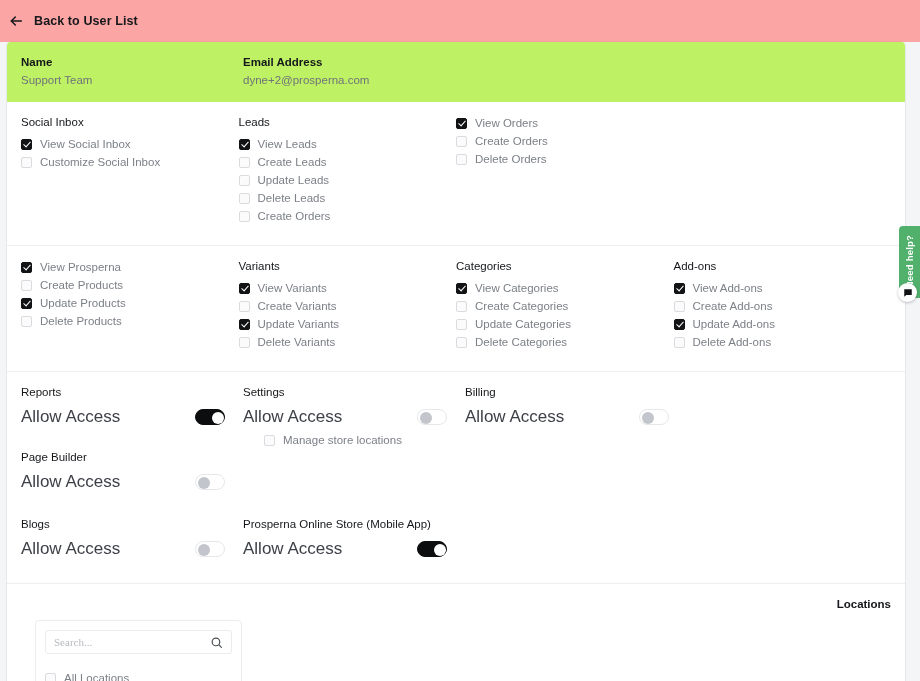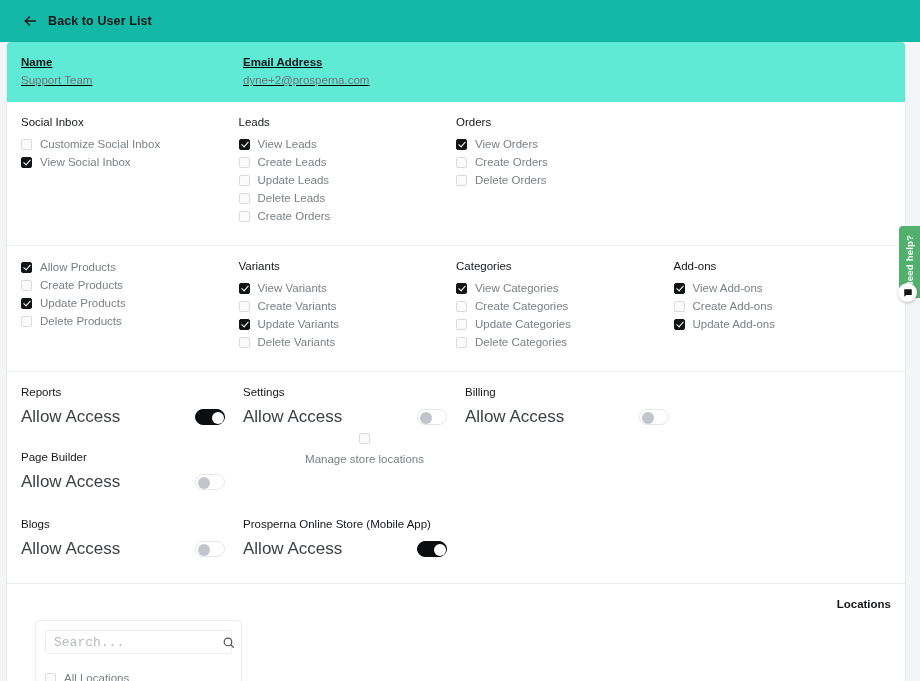--- a/index.html
+++ b/index.html
@@ -8,22 +8,22 @@
     background: #f4f5f7;
     font-family: "Liberation Sans", sans-serif;
     overflow: hidden;
   }
   .page { position: relative; width: 920px; height: 681px; }
 
   
   .topbar {
     height: 42px;
     display: flex; align-items: center;
-    padding-left: 22px;
-    background: #14b8a6;
+    padding-left: 8px;
+    background: #fca5a5;
   }
   .back-link {
     display: flex; align-items: center; gap: 10px;
     cursor: pointer;
   }
   .arrow-icon { width: 16px; height: 16px; display: block; color: #15171a; }
   .back-label {
     font-size: 12.5px; font-weight: bold; color: #15171a;
     letter-spacing: .1px;
   }
@@ -33,24 +33,23 @@
     position: absolute; top: 42px; left: 7px;
     width: 898px; min-height: 632px;
     background: #ffffff;
     border-radius: 4px;
     box-shadow: 0 1px 2px rgba(16,24,40,.07), 0 0 0 1px rgba(16,24,40,.04);
     overflow: hidden;
   }
 
   
   .ident-band {
-    background: #5eead4;
+    background: #bef264;
     padding: 14px 14px 16px 14px;
     display: flex;
-    text-decoration: underline;
   }
   .ident-col { width: 222px; }
   .ident-label {
     font-size: 11.5px; font-weight: bold; color: #15171a;
     margin-bottom: 6px;
   }
   .ident-value { font-size: 11.5px; color: #6f737a; }
 
   
   .section {
@@ -64,21 +63,21 @@
     font-size: 11.5px; font-weight: normal; color: #15171a;
     margin-bottom: 9px;
   }
 
   
   .cb-row {
     display: flex; align-items: center; gap: 8px;
     height: 14px; margin-bottom: 4px;
     cursor: pointer;
   }
-  .cb-row.sub { padding-left: 21px; flex-direction: column; }
+  .cb-row.sub { padding-left: 21px; }
   .cb {
     width: 11px; height: 11px; border-radius: 2px;
     flex: 0 0 11px;
     border: 1px solid #d9dbdf; background: #fbfbfc;
     position: relative;
   }
   .cb.checked { background: #111315; border-color: #111315; }
   .cb.checked::after {
     content: "";
     position: absolute; left: 3px; top: 0.5px;
@@ -126,22 +125,22 @@
     height: 24px;
     border: 1px solid #ebecee;
     border-radius: 3px;
     display: flex; align-items: center;
     padding: 0 8px;
     margin-bottom: 9px;
     background: #fff;
   }
   .search-field input {
     border: none; outline: none; flex: 1;
-    font-size: 13px; color: #3d4047;
-    font-family: Liberation Mono, monospace;
+    font-size: 11px; color: #3d4047;
+    font-family: Liberation Serif, serif;
     background: transparent;
   }
   .search-field input::placeholder { color: #b6b9bf; }
   .search-icon { width: 13px; height: 13px; color: #4a4d53; flex: 0 0 13px; }
   .loc-list .cb-row { margin-bottom: 6px; margin-top: 17px; }
 
   
   .help-tab {
     position: absolute; right: 0; top: 226px;
     width: 21px; height: 72px;
@@ -190,27 +189,27 @@
         <div class="ident-label">Email Address</div>
         <div class="ident-value">dyne+2@prosperna.com</div>
       </div>
     </div>
 
     <div id="sections-host">
         <div class="section">
           <div class="col">
             <div class="col-title">Social Inbox</div>
             <div class="cb-row">
+              <span class="cb checked"></span>
+              <span class="cb-label">View Social Inbox</span>
+            </div>
+            <div class="cb-row">
               <span class="cb"></span>
               <span class="cb-label">Customize Social Inbox</span>
             </div>
-            <div class="cb-row">
-              <span class="cb checked"></span>
-              <span class="cb-label">View Social Inbox</span>
-            </div>
           </div>
           <div class="col">
             <div class="col-title">Leads</div>
             <div class="cb-row">
               <span class="cb checked"></span>
               <span class="cb-label">View Leads</span>
             </div>
             <div class="cb-row">
               <span class="cb"></span>
               <span class="cb-label">Create Leads</span>
@@ -222,41 +221,40 @@
             <div class="cb-row">
               <span class="cb"></span>
               <span class="cb-label">Delete Leads</span>
             </div>
             <div class="cb-row">
               <span class="cb"></span>
               <span class="cb-label">Create Orders</span>
             </div>
           </div>
           <div class="col">
-            <div class="col-title">Orders</div>
             <div class="cb-row">
               <span class="cb checked"></span>
               <span class="cb-label">View Orders</span>
             </div>
             <div class="cb-row">
               <span class="cb"></span>
               <span class="cb-label">Create Orders</span>
             </div>
             <div class="cb-row">
               <span class="cb"></span>
               <span class="cb-label">Delete Orders</span>
             </div>
           </div>
           <div class="col"></div>
         </div>
         <div class="section">
           <div class="col">
             <div class="cb-row">
               <span class="cb checked"></span>
-              <span class="cb-label">Allow Products</span>
+              <span class="cb-label">View Prosperna</span>
             </div>
             <div class="cb-row">
               <span class="cb"></span>
               <span class="cb-label">Create Products</span>
             </div>
             <div class="cb-row">
               <span class="cb checked"></span>
               <span class="cb-label">Update Products</span>
             </div>
             <div class="cb-row">
@@ -308,20 +306,24 @@
               <span class="cb checked"></span>
               <span class="cb-label">View Add-ons</span>
             </div>
             <div class="cb-row">
               <span class="cb"></span>
               <span class="cb-label">Create Add-ons</span>
             </div>
             <div class="cb-row">
               <span class="cb checked"></span>
               <span class="cb-label">Update Add-ons</span>
+            </div>
+            <div class="cb-row">
+              <span class="cb"></span>
+              <span class="cb-label">Delete Add-ons</span>
             </div>
           </div>
         </div>
         <div class="section" style="flex-wrap: wrap; padding-bottom: 12px;">
           <div class="col">
             <div class="col-title">Reports</div>
             <div class="tg-row">
               <span class="tg-label">Allow Access</span>
               <span class="switch on">
                 <span class="knob"></span>

